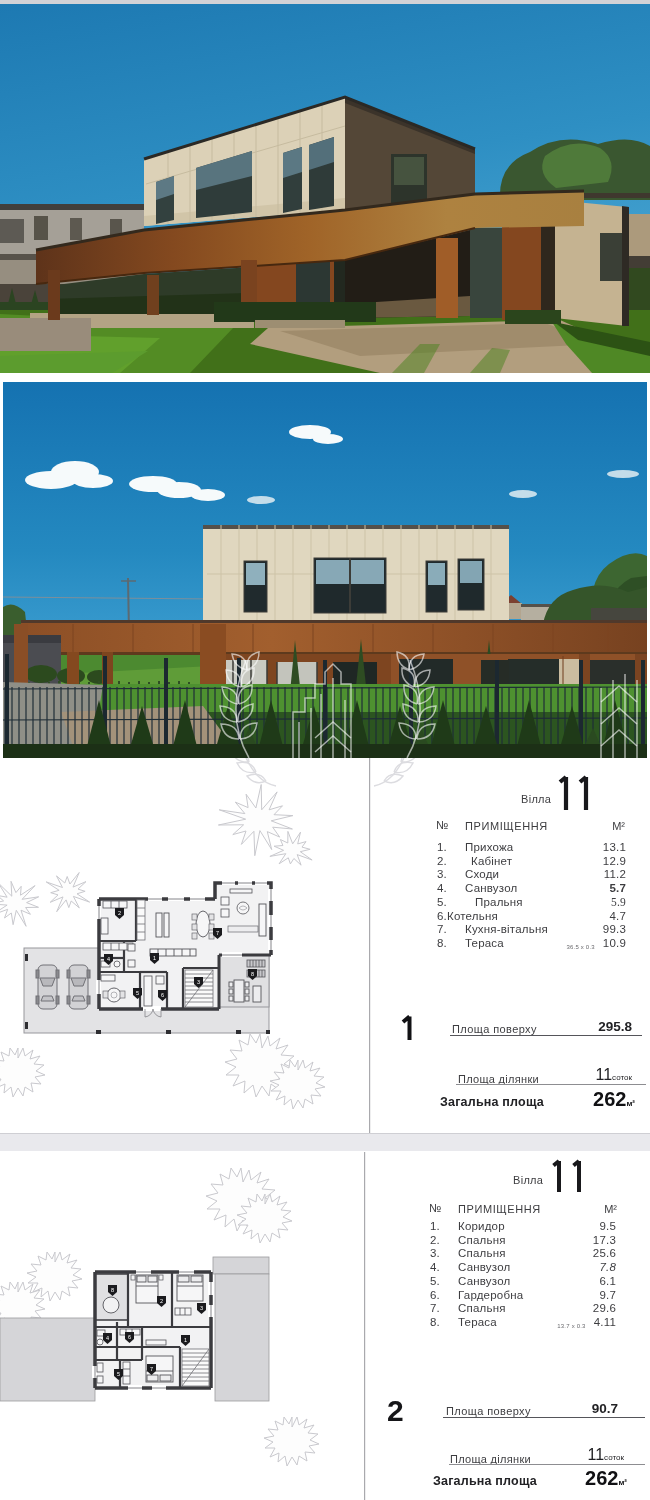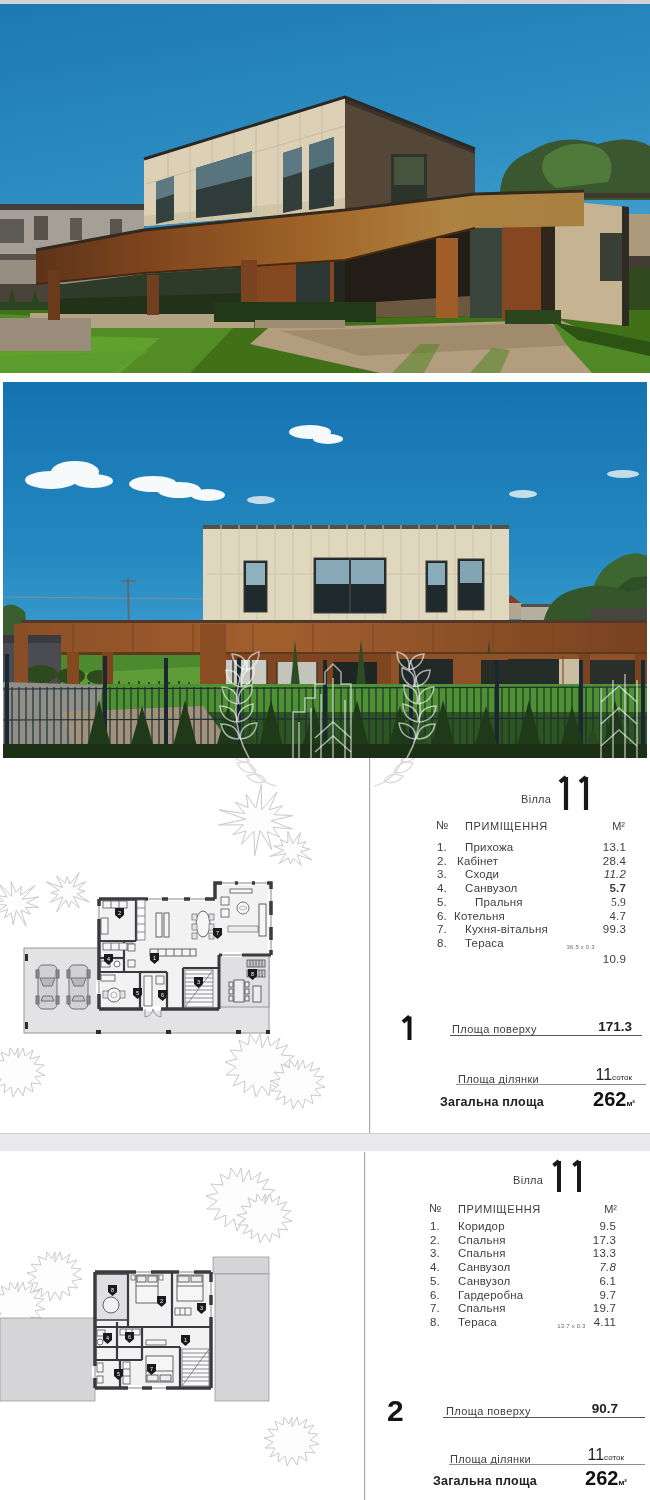--- a/index.html
+++ b/index.html
@@ -759,35 +759,35 @@
 <svg class="abs" style="left:555px;top:13px;" width="40" height="40" viewBox="0 0 40 40">
 <path d="M11 6 L11 39 M5 11 L11 6 M31 6 L31 39 M25 11 L31 6" stroke="#19191c" stroke-width="4.2" fill="none"></path>
 </svg>
 
 <div class="abs txt" style="left:436px;top:61px;font-size:11.5px;">№</div>
 <div class="abs txt" style="left:465px;top:62px;font-size:11px;letter-spacing:0.6px;">ПРИМІЩЕННЯ</div>
 <div class="abs txt" style="left:560px;top:62px;width:65px;font-size:11px;text-align:right;">М²</div>
 
 <div class="abs txt" style="left:425px;top:83px;width:201px;font-size:11.5px;line-height:13.7px;letter-spacing:0.2px;">
 <div><span style="display:inline-block;width:22px;text-align:right;">1.</span><span style="display:inline-block;margin-left:18px;">Прихожа</span><span style="float:right;">13.1</span></div>
-<div><span style="display:inline-block;width:22px;text-align:right;">2.</span><span style="display:inline-block;margin-left:10px;">Кабінет</span><span style="float:right;">28.4</span></div>
-<div><span style="display:inline-block;width:22px;text-align:right;">3.</span><span style="display:inline-block;margin-left:18px;">Сходи</span><span style="float:right;font-style:italic;">11.2</span></div>
+<div><span style="display:inline-block;width:22px;text-align:right;">2.</span><span style="display:inline-block;margin-left:24px;">Кабінет</span><span style="float:right;">12.9</span></div>
+<div><span style="display:inline-block;width:22px;text-align:right;">3.</span><span style="display:inline-block;margin-left:18px;">Сходи</span><span style="float:right;">11.2</span></div>
 <div><span style="display:inline-block;width:22px;text-align:right;">4.</span><span style="display:inline-block;margin-left:18px;">Санвузол</span><span style="float:right;font-weight:bold;">5.7</span></div>
 <div><span style="display:inline-block;width:22px;text-align:right;">5.</span><span style="display:inline-block;margin-left:28px;">Пральня</span><span style="float:right;font-family:Liberation Serif, serif;">5.9</span></div>
-<div><span style="display:inline-block;width:22px;text-align:right;">6.</span><span style="display:inline-block;margin-left:7px;">Котельня</span><span style="float:right;">4.7</span></div>
+<div><span style="display:inline-block;width:22px;text-align:right;">6.</span><span style="display:inline-block;margin-left:0;">Котельня</span><span style="float:right;">4.7</span></div>
 <div><span style="display:inline-block;width:22px;text-align:right;">7.</span><span style="display:inline-block;margin-left:18px;">Кухня-вітальня</span><span style="float:right;">99.3</span></div>
-<div><span style="display:inline-block;width:22px;text-align:right;">8.</span><span style="display:inline-block;margin-left:18px;">Тераса</span><span style="float:right;margin-top:16px;">10.9</span><span style="float:right;font-size:6px;margin:4px 8px 0 0;color:#6a6a6e;">36.5 x 0.3</span></div>
+<div><span style="display:inline-block;width:22px;text-align:right;">8.</span><span style="display:inline-block;margin-left:18px;">Тераса</span><span style="float:right;">10.9</span><span style="float:right;font-size:6px;margin:4px 8px 0 0;color:#6a6a6e;">36.5 x 0.3</span></div>
 </div>
 
 <svg class="abs" style="left:398px;top:257px;" width="20" height="26" viewBox="0 0 20 26">
 <path d="M11.5 1.5 L11.5 25 M5 7 L11.5 1.5" stroke="#111114" stroke-width="4" fill="none"></path>
 </svg>
 
 <div class="abs txt" style="left:452px;top:265px;font-size:11px;letter-spacing:0.4px;">Площа поверху</div>
-<div class="abs" style="left:560px;top:261px;width:72px;font-size:13.5px;font-weight:bold;color:#222225;text-align:right;">171.3</div>
+<div class="abs" style="left:560px;top:261px;width:72px;font-size:13.5px;font-weight:bold;color:#222225;text-align:right;">295.8</div>
 <div class="abs" style="left:450px;top:277px;width:192px;height:1.4px;background:#55555a;"></div>
 
 <div class="abs txt" style="left:458px;top:315px;font-size:11px;letter-spacing:0.3px;">Площа ділянки</div>
 <div class="abs" style="left:540px;top:308px;width:92px;text-align:right;color:#222225;"><span style="font-size:16px;">11</span><span style="font-size:8px;">соток</span></div>
 <div class="abs" style="left:456px;top:326px;width:190px;height:1px;background:#8d8d91;"></div>
 
 <div class="abs" style="left:440px;top:337px;font-size:12.5px;font-weight:bold;color:#222225;letter-spacing:0.2px;">Загальна площа</div>
 <div class="abs" style="left:540px;top:330px;width:95px;text-align:right;color:#111114;"><span style="font-size:20px;font-weight:bold;">262</span><span style="font-size:8px;font-weight:bold;">м²</span></div>
 </div>
 
@@ -983,25 +983,25 @@
 <path d="M10 4 L10 35 M4.5 8.5 L10 4 M30 4 L30 35 M24.5 8.5 L30 4" stroke="#19191c" stroke-width="4.0" fill="none"></path>
 </svg>
 
 <div class="abs txt" style="left:429px;top:60px;font-size:11.5px;">№</div>
 <div class="abs txt" style="left:458px;top:61px;font-size:11px;letter-spacing:0.6px;">ПРИМІЩЕННЯ</div>
 <div class="abs txt" style="left:550px;top:61px;width:67px;font-size:11px;text-align:right;">М²</div>
 
 <div class="abs txt" style="left:418px;top:78px;width:198px;font-size:11.5px;line-height:13.7px;letter-spacing:0.2px;">
 <div><span style="display:inline-block;width:22px;text-align:right;">1.</span><span style="display:inline-block;margin-left:18px;">Коридор</span><span style="float:right;">9.5</span></div>
 <div><span style="display:inline-block;width:22px;text-align:right;">2.</span><span style="display:inline-block;margin-left:18px;">Спальня</span><span style="float:right;">17.3</span></div>
-<div><span style="display:inline-block;width:22px;text-align:right;">3.</span><span style="display:inline-block;margin-left:18px;">Спальня</span><span style="float:right;">13.3</span></div>
+<div><span style="display:inline-block;width:22px;text-align:right;">3.</span><span style="display:inline-block;margin-left:18px;">Спальня</span><span style="float:right;">25.6</span></div>
 <div><span style="display:inline-block;width:22px;text-align:right;">4.</span><span style="display:inline-block;margin-left:18px;">Санвузол</span><span style="float:right;font-style:italic;">7.8</span></div>
 <div><span style="display:inline-block;width:22px;text-align:right;">5.</span><span style="display:inline-block;margin-left:18px;">Санвузол</span><span style="float:right;">6.1</span></div>
 <div><span style="display:inline-block;width:22px;text-align:right;">6.</span><span style="display:inline-block;margin-left:18px;">Гардеробна</span><span style="float:right;">9.7</span></div>
-<div><span style="display:inline-block;width:22px;text-align:right;">7.</span><span style="display:inline-block;margin-left:18px;">Спальня</span><span style="float:right;">19.7</span></div>
+<div><span style="display:inline-block;width:22px;text-align:right;">7.</span><span style="display:inline-block;margin-left:18px;">Спальня</span><span style="float:right;">29.6</span></div>
 <div><span style="display:inline-block;width:22px;text-align:right;">8.</span><span style="display:inline-block;margin-left:18px;">Тераса</span><span style="float:right;">4.11</span><span style="float:right;font-size:6px;margin:4px 8px 0 0;color:#6a6a6e;">13.7 x 0.3</span></div>
 </div>
 
 <div class="abs" style="left:387px;top:252px;font-size:30px;font-weight:bold;color:#151518;">2</div>
 
 <div class="abs txt" style="left:446px;top:263px;font-size:11px;letter-spacing:0.4px;">Площа поверху</div>
 <div class="abs" style="left:548px;top:259px;width:70px;font-size:13.5px;font-weight:bold;color:#222225;text-align:right;">90.7</div>
 <div class="abs" style="left:443px;top:275px;width:202px;height:1.4px;background:#55555a;"></div>
 
 <div class="abs txt" style="left:450px;top:311px;font-size:11px;letter-spacing:0.3px;">Площа ділянки</div>

